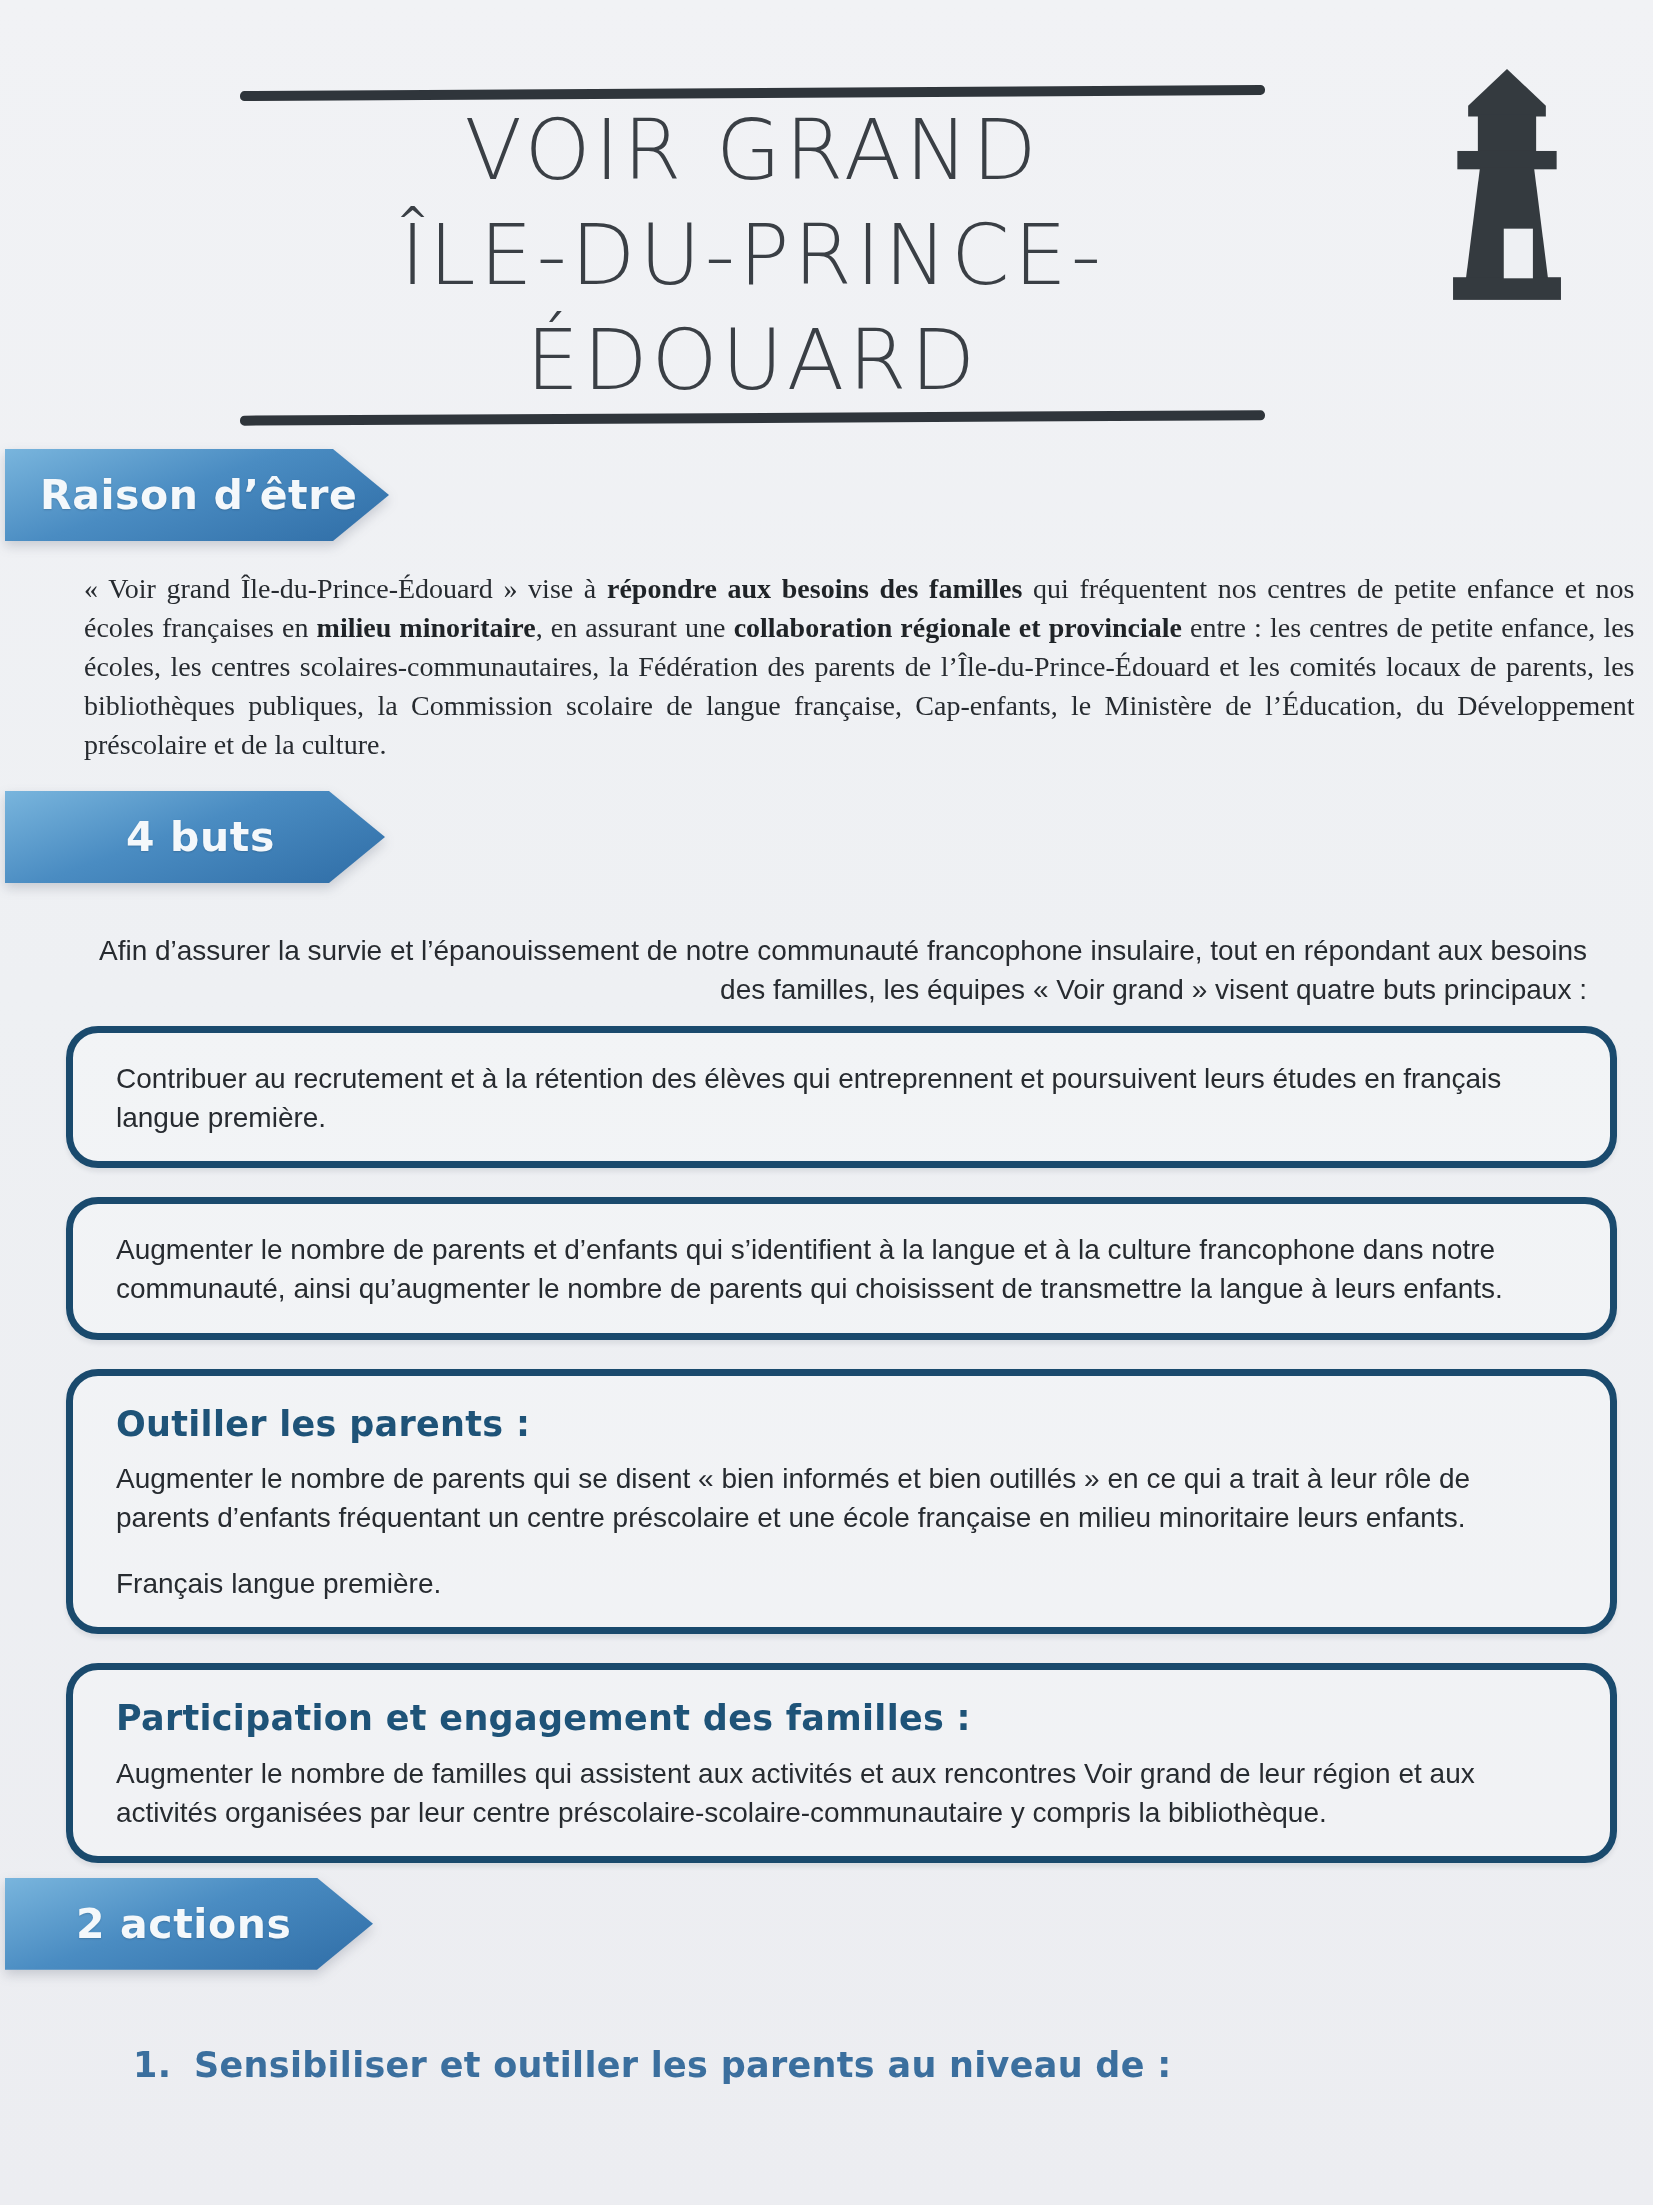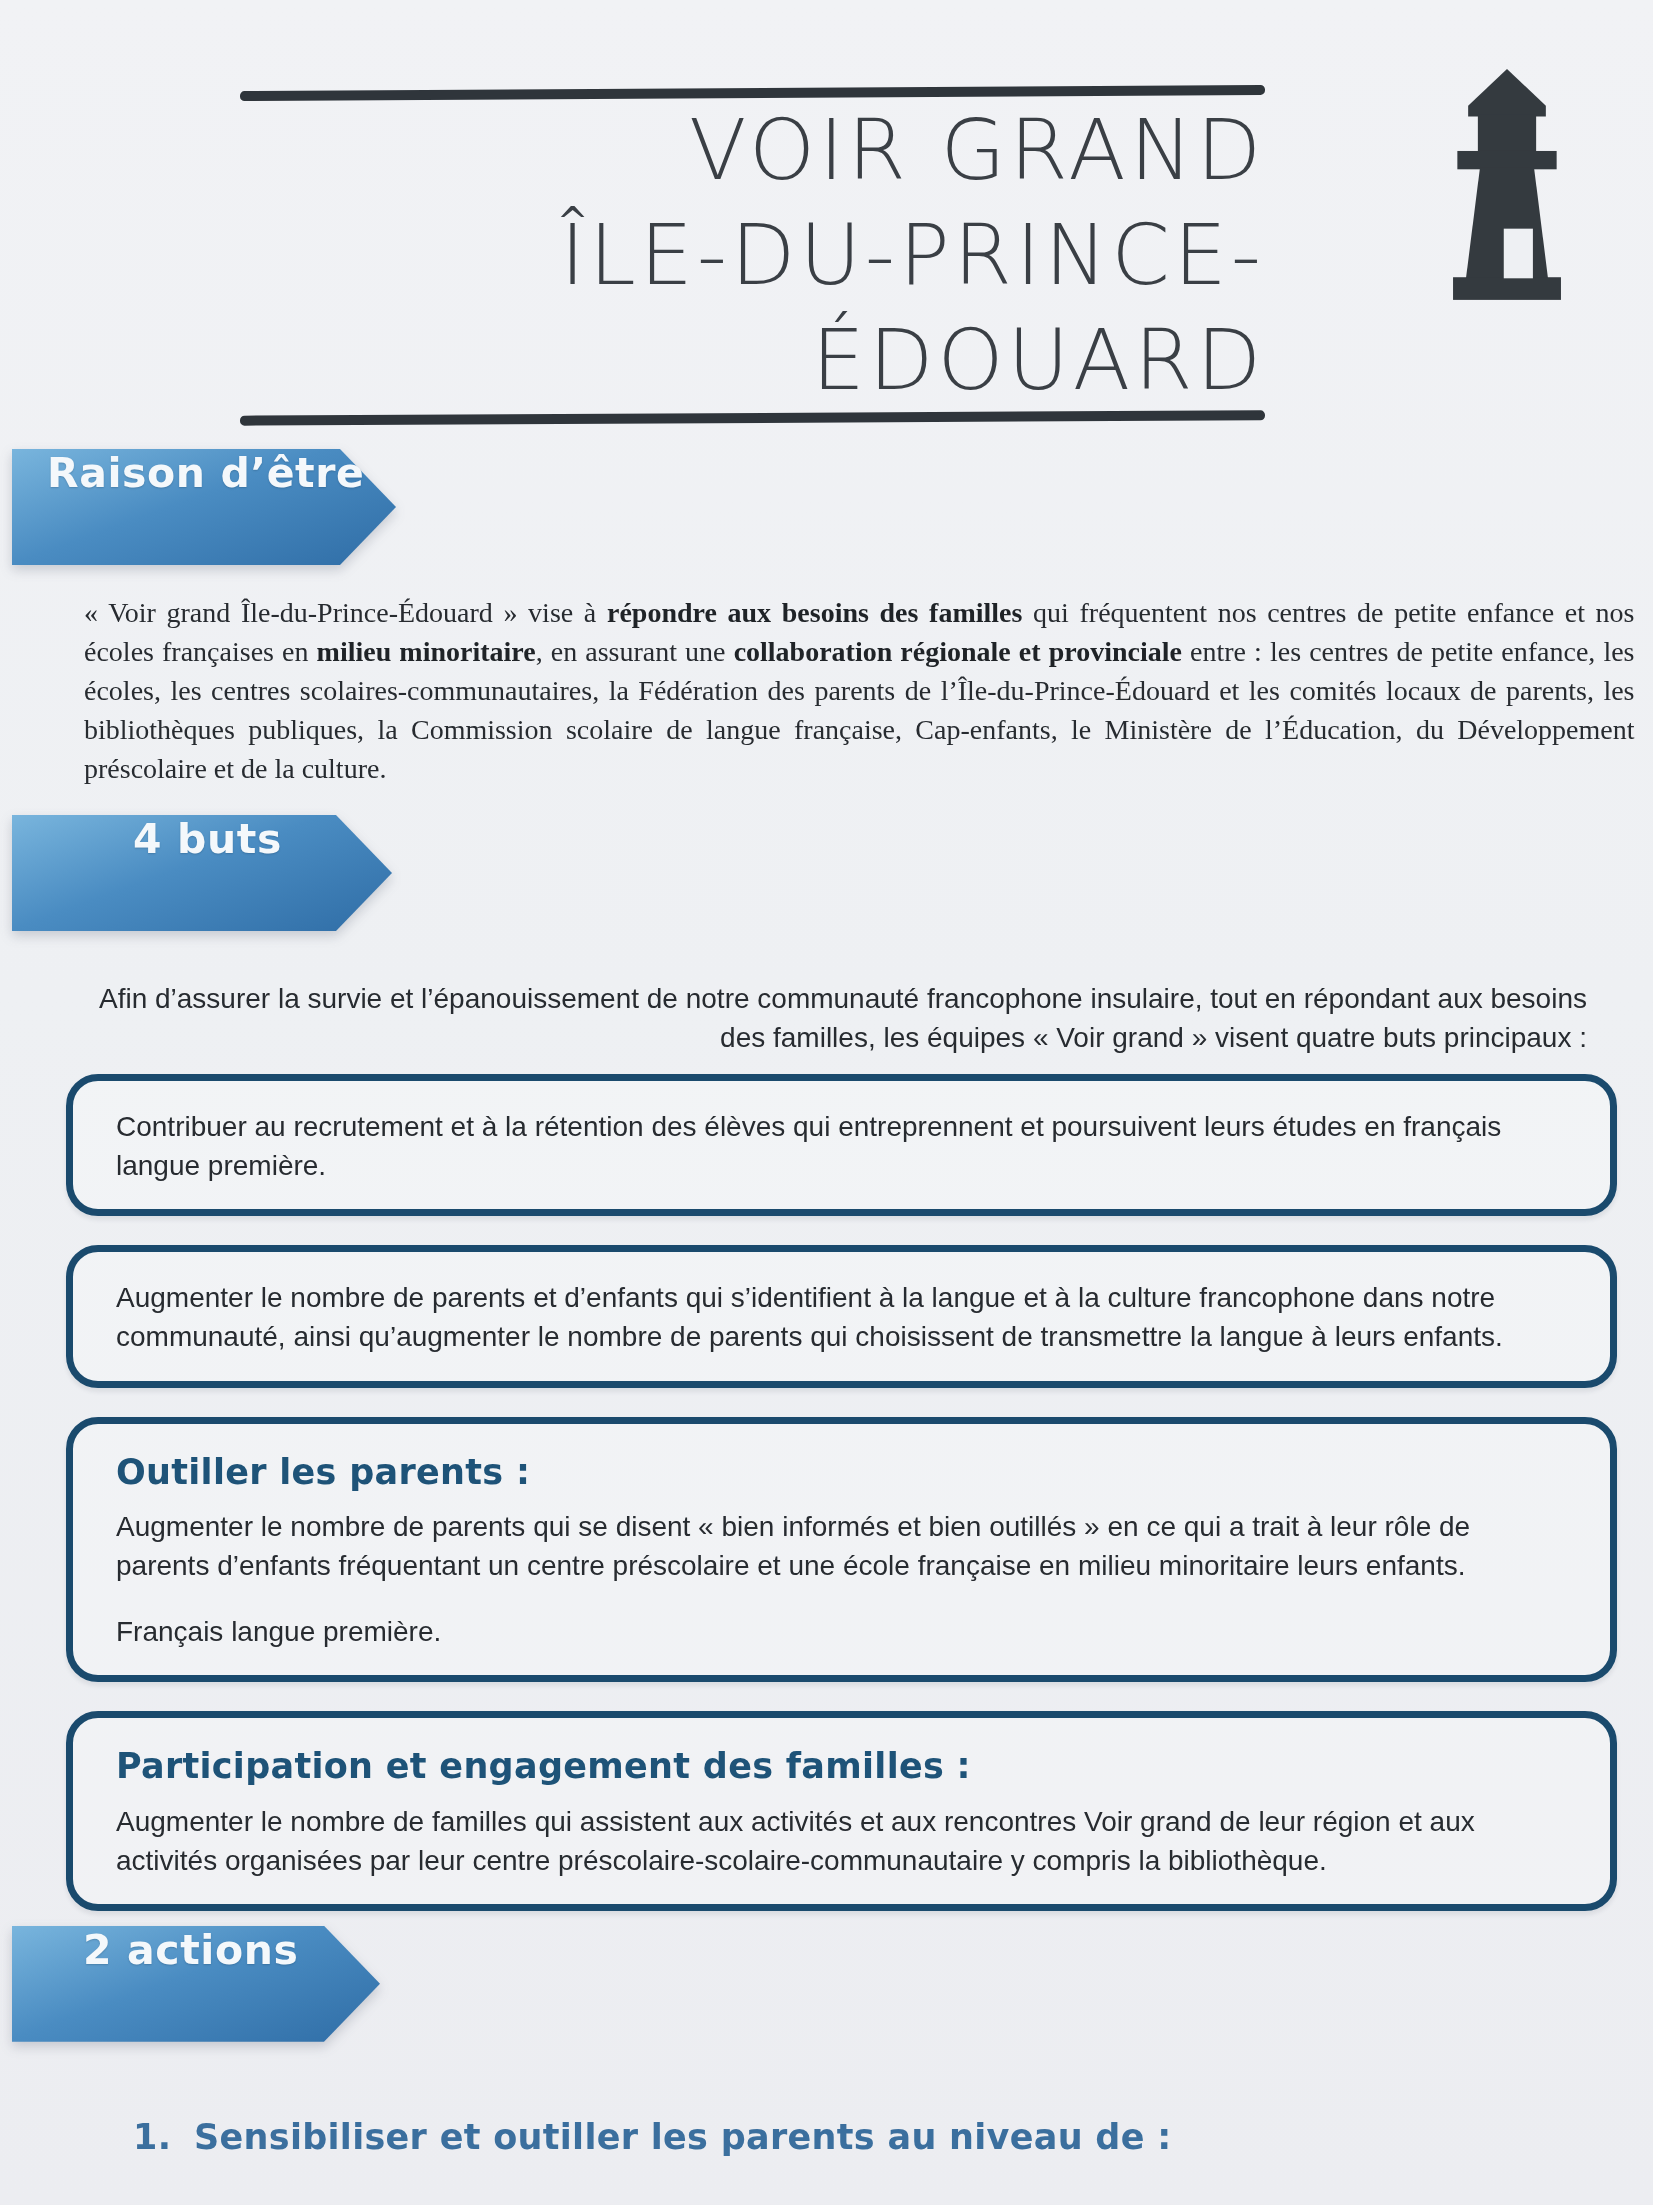--- a/index.html
+++ b/index.html
@@ -15,21 +15,21 @@
     overflow:hidden;
     background:linear-gradient(180deg,#f1f2f5 0%, #eef0f3 45%, #ecedf1 100%);
     color:#272b30;
   }
 
   
   .title-block{
     position:relative;
     margin:88px 0 0 240px;
     width:1025px;
-    text-align:right;
+    text-align:center;
   }
   .title-rule{
     height:9.5px;
     background:#2f353b;
     border-radius:4.5px;
   }
   .title-rule.top{ transform:rotate(-0.35deg); }
   .title-rule.bottom{ transform:rotate(-0.3deg); }
   .title-line{
     font-family:"DejaVu Sans", sans-serif;
@@ -43,23 +43,24 @@
     position:absolute;
     left:1440px;
     top:56px;
     width:134px;
     height:259px;
   }
 
   
   .banner{
     position:relative;
-    height:116px;
-    margin-left:12px;
+    height:92px;
+    margin-left:5px;
     display:flex;
+    align-items:center;
     filter:drop-shadow(0 5.6px 5.6px rgba(60,70,90,0.22));
   }
   .banner-shape{
     position:absolute;
     inset:0;
     background:linear-gradient(160deg,#79b5dd 0%, #4a8cc2 45%, #2f6da6 100%);
     clip-path:polygon(0 0, calc(100% - 56px) 0, 100% 50%, calc(100% - 56px) 100%, 0 100%);
   }
   .banner-label{
     position:relative;

